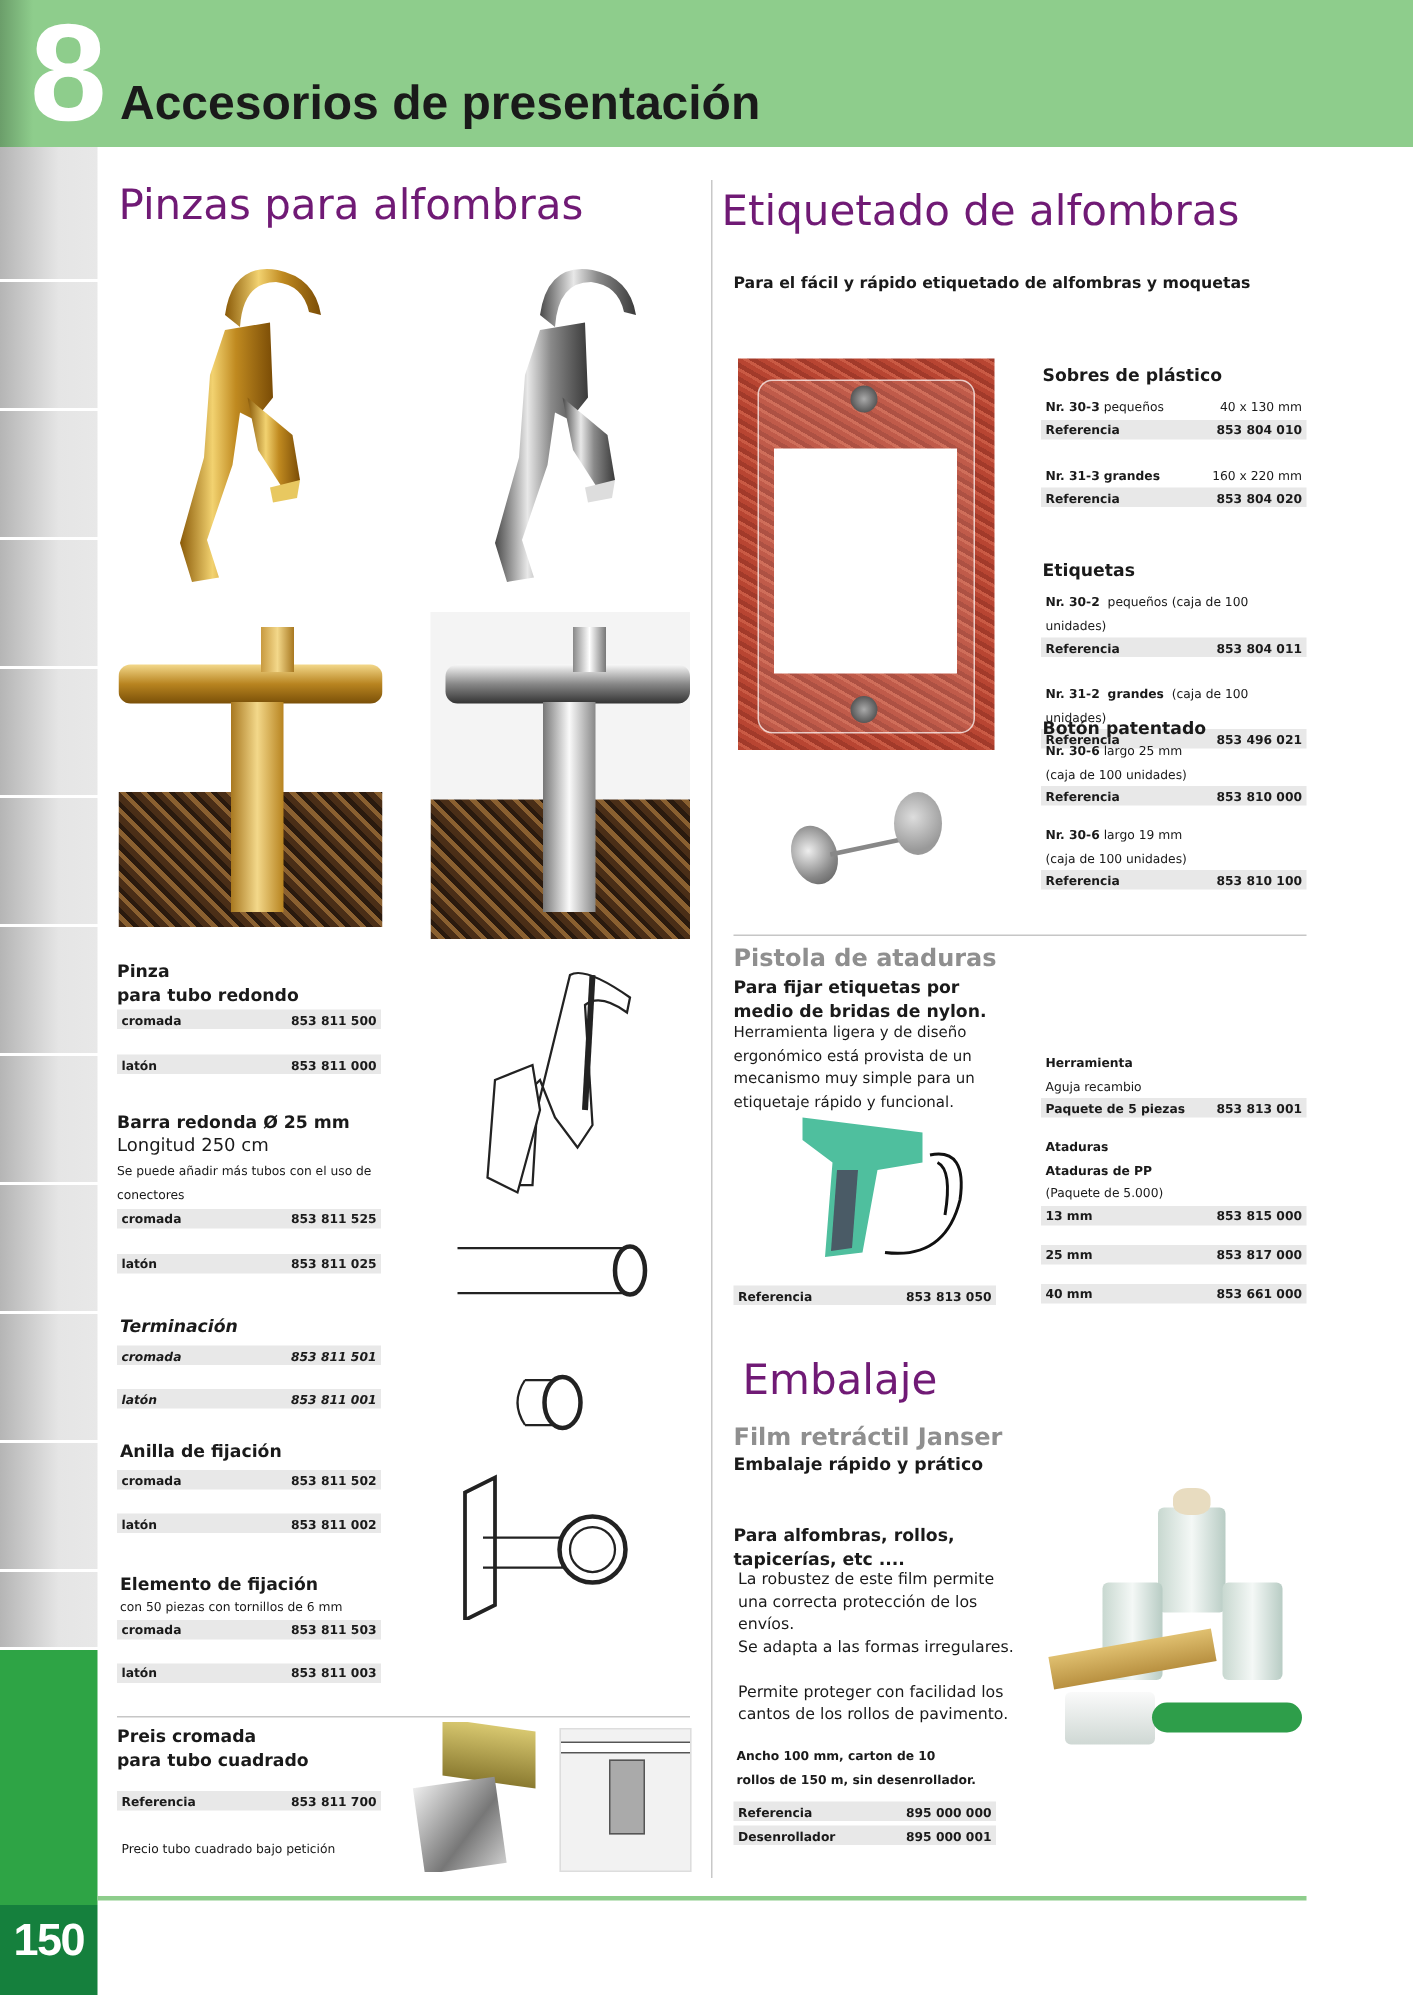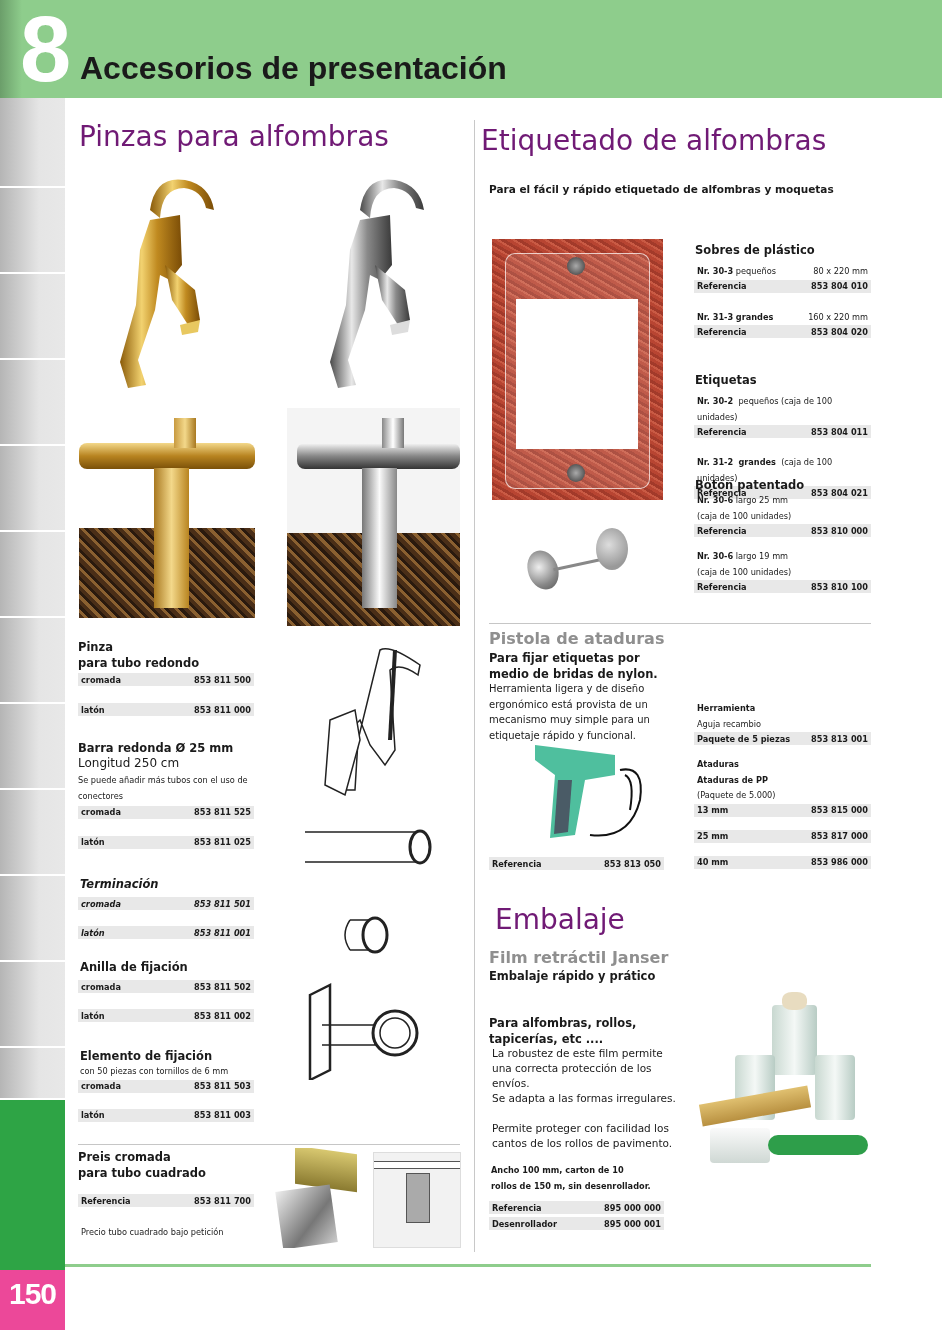--- a/index.html
+++ b/index.html
@@ -9,21 +9,21 @@
 
   
   .header { left: 0; top: 0; width: 942px; height: 98px; background: #8ecd8c; }
   .header .shade { left: 0; top: 0; width: 22px; height: 98px; background: linear-gradient(to right, #6b9e6a, #8ecd8c); }
   .chapter-num { left: 20px; top: 4px; font-size: 92px; font-weight: bold; color: #fff; line-height: 90px; font-family: "Liberation Sans", sans-serif; letter-spacing: -2px; }
   .chapter-title { left: 80px; top: 50px; font-size: 32px; font-weight: bold; color: #1a1a1a; font-family: "Liberation Sans", sans-serif; }
 
   
   .sidetab { left: 0; width: 65px; background: linear-gradient(to right, #b5b5b5, #e5e5e5 60%, #e8e8e8); border-bottom: 2px solid #fff; }
   .sidetab.green { background: #2ea445; border-bottom: none; }
-  .page-num { left: 0; top: 1270px; width: 65px; height: 60px; background: #ec4899; color: #fff; font-size: 30px; font-weight: bold; font-family: "Liberation Sans", sans-serif; text-align: center; line-height: 48px; letter-spacing: -1px; }
+  .page-num { left: 0; top: 1270px; width: 65px; height: 60px; background: #15803d; color: #fff; font-size: 30px; font-weight: bold; font-family: "Liberation Sans", sans-serif; text-align: center; line-height: 48px; letter-spacing: -1px; }
   .bottom-rule { left: 65px; top: 1264px; width: 806px; height: 3px; background: #8ecd8c; }
 
   .col-divider { left: 474px; top: 120px; width: 1px; height: 1132px; background: #c8c8c8; }
 
   .h1 { font-size: 28px; font-weight: normal; color: #701a75; font-family: "DejaVu Sans", sans-serif; }
   .h-gray { font-size: 16px; color: #8f8f8f; font-weight: bold; }
   .h3 { font-size: 11.5px; font-weight: bold; line-height: 16px; }
   .txt-md { font-size: 11px; line-height: 15.5px; }
   .txt-sm { font-size: 8.2px; line-height: 15.5px; }
 
@@ -235,21 +235,21 @@
 <div class="abs" style="left:528px;top:528px;width:120px;height:70px;">
   <div class="abs" style="left:0;top:22px;width:30px;height:40px;border-radius:50%;background:radial-gradient(circle at 40% 40%,#eee,#888 60%,#555);transform:rotate(-20deg);"></div>
   <div class="abs" style="left:25px;top:35px;width:50px;height:3px;background:#888;transform:rotate(-12deg);"></div>
   <div class="abs" style="left:68px;top:0px;width:32px;height:42px;border-radius:50%;background:radial-gradient(circle at 40% 40%,#ddd,#999 70%);"></div>
 </div>
 
 <div class="abs" style="left:694px;top:242px;width:177px;">
   <div class="h3" style="margin-left:1px;">Sobres de plástico</div>
   <div class="txt-sm" style="display:flex;justify-content:space-between;margin-top:6px;padding:0 3px;">
     <span><b>Nr. 30-3</b> <span>pequeños</span></span>
-      <span>80 x 220 mm</span>
+      <span>40 x 130 mm</span>
   </div>
   <div class="refrow">
       <span class="name">Referencia</span>
       <span>853 804 010</span>
     </div>
   <div class="txt-sm" style="display:flex;justify-content:space-between;margin-top:17px;padding:0 3px;">
     <span><b>Nr. 31-3</b> <b>grandes</b></span>
       <span>160 x 220 mm</span>
   </div>
   <div class="refrow">
@@ -261,21 +261,21 @@
 <div class="abs" style="left:694px;top:372px;width:177px;">
   <div class="h3" style="margin-left:1px;">Etiquetas</div>
   <div class="txt-sm" style="margin-top:6px;padding:0 3px;"><b>Nr. 30-2</b>&nbsp; <span>pequeños (caja de 100 unidades)</span></div>
   <div class="refrow">
       <span class="name">Referencia</span>
       <span>853 804 011</span>
     </div>
   <div class="txt-sm" style="margin-top:17px;padding:0 3px;"><b>Nr. 31-2</b>&nbsp; <b>grandes</b>&nbsp; <span>(caja de 100 unidades)</span></div>
   <div class="refrow">
       <span class="name">Referencia</span>
-      <span>853 804 021</span>
+      <span>853 496 021</span>
     </div>
 </div>
 
 <div class="abs" style="left:694px;top:477px;width:177px;">
   <div class="h3" style="margin-left:1px;">Botón patentado</div>
   <div class="txt-sm" style="padding:0 3px;"><b>Nr. 30-6</b> <span>largo 25 mm</span></div>
   <div class="txt-sm" style="padding:0 3px;">(caja de 100 unidades)</div>
   <div class="refrow">
       <span class="name">Referencia</span>
       <span>853 810 000</span>
@@ -323,21 +323,21 @@
   <div class="refrow">
       <span class="name">13 mm</span>
       <span>853 815 000</span>
     </div>
   <div class="refrow" style="margin-top:13px;">
       <span class="name">25 mm</span>
       <span>853 817 000</span>
     </div>
   <div class="refrow" style="margin-top:13px;">
       <span class="name">40 mm</span>
-      <span>853 986 000</span>
+      <span>853 661 000</span>
     </div>
 </div>
 
 <div class="abs h1" style="left:495px;top:903px;">Embalaje</div>
 <div class="abs h-gray" style="left:489px;top:948px;">Film retráctil Janser</div>
 <div class="abs h3" style="left:489px;top:968px;">Embalaje rápido y prático</div>
 
 <div class="abs h3" style="left:489px;top:1016px;width:195px;line-height:15.5px;">Para alfombras, rollos, tapicerías, etc ....</div>
 <div class="abs" style="left:492px;top:1046px;width:190px;font-size:10.5px;line-height:15px;">La robustez de este film permite una correcta protección de los envíos.</div>
 <div class="abs" style="left:492px;top:1091px;width:190px;font-size:10.5px;line-height:15px;">Se adapta a las formas irregulares.</div>

